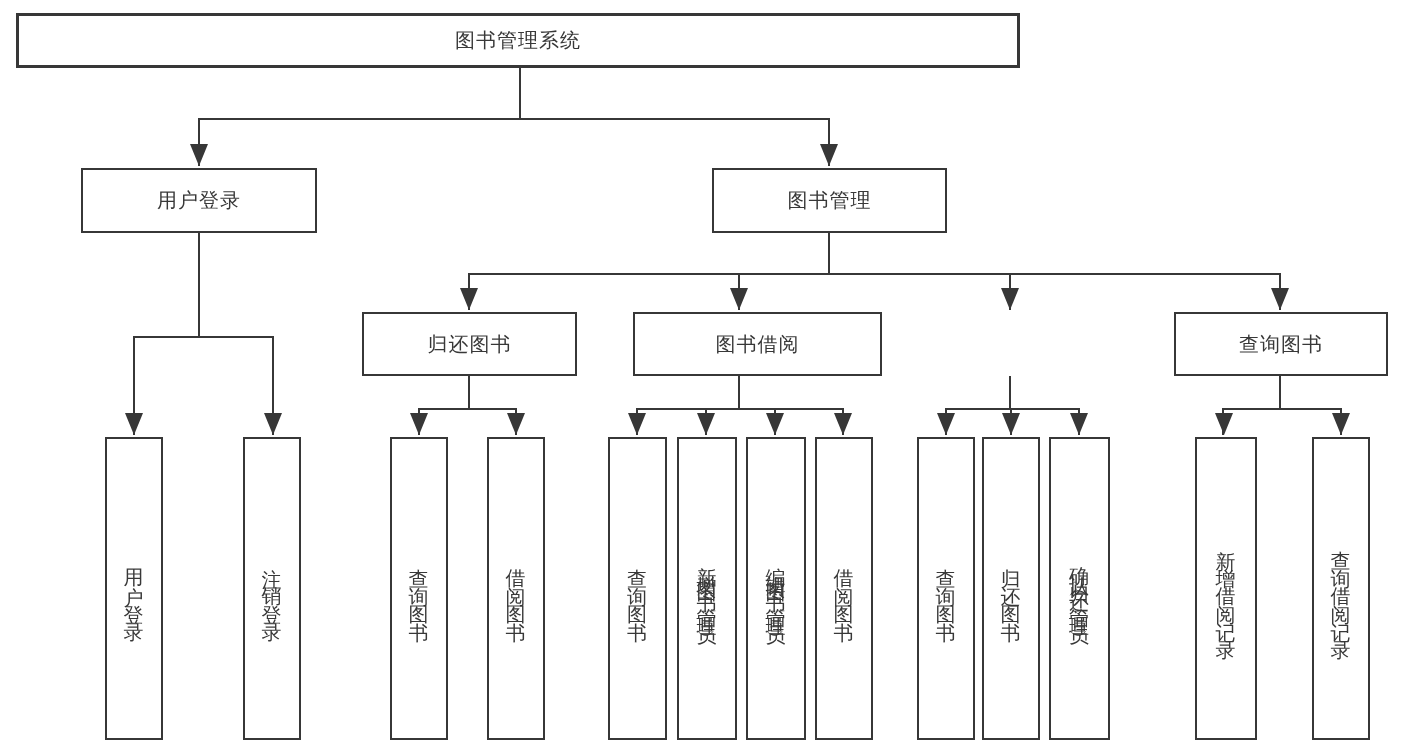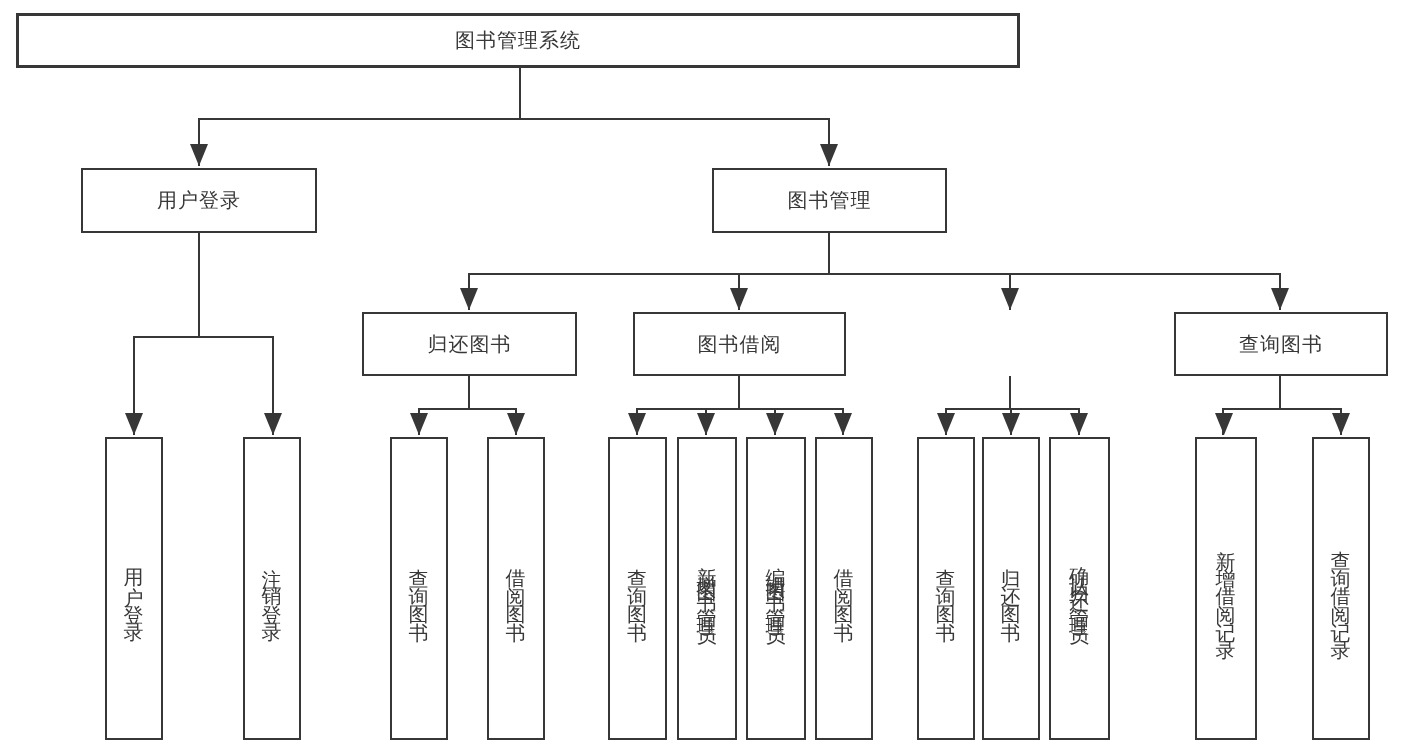--- a/index.html
+++ b/index.html
@@ -91,21 +91,21 @@
   <div class="vline" style="left:1009px;top:273px;height:37px"></div>
   <div class="vline" style="left:1279px;top:273px;height:37px"></div>
   <div class="arrow" style="left:460px;top:288px"></div>
   <div class="arrow" style="left:730px;top:288px"></div>
   <div class="arrow" style="left:1001px;top:288px"></div>
   <div class="arrow" style="left:1271px;top:288px"></div>
 
   <div class="box" style="left:362px;top:312px;width:215px;height:64px">
     <span>归还图书</span>
   </div>
-  <div class="box" style="left:633px;top:312px;width:213px;height:64px">
+  <div class="box" style="left:633px;top:312px;width:249px;height:64px">
     <span>图书借阅</span>
   </div>
   <div class="box" style="left:1174px;top:312px;width:214px;height:64px">
     <span>查询图书</span>
   </div>
 
   <div class="vline" style="left:468px;top:376px;height:32px"></div>
   <div class="hline" style="left:418px;top:408px;width:99px"></div>
   <div class="vline" style="left:418px;top:408px;height:27px"></div>
   <div class="vline" style="left:515px;top:408px;height:27px"></div>

